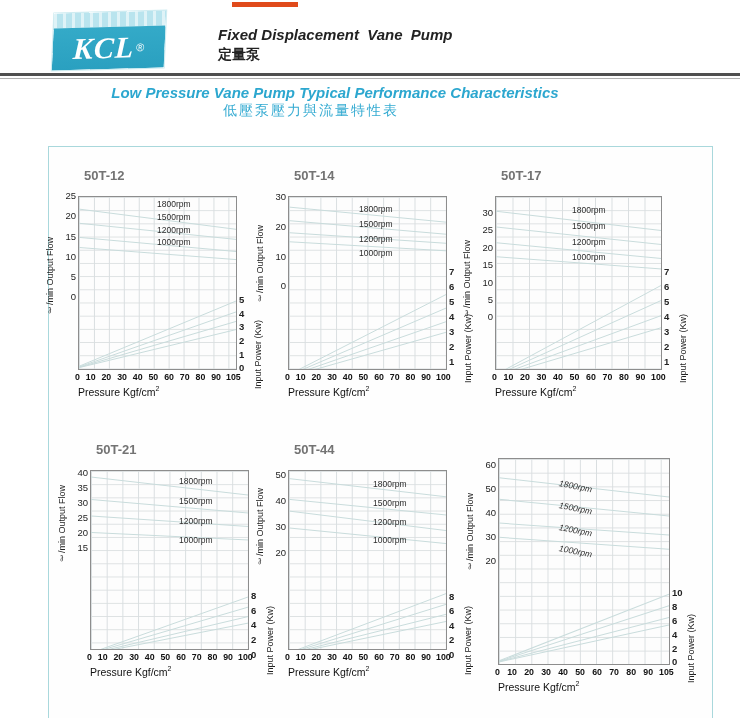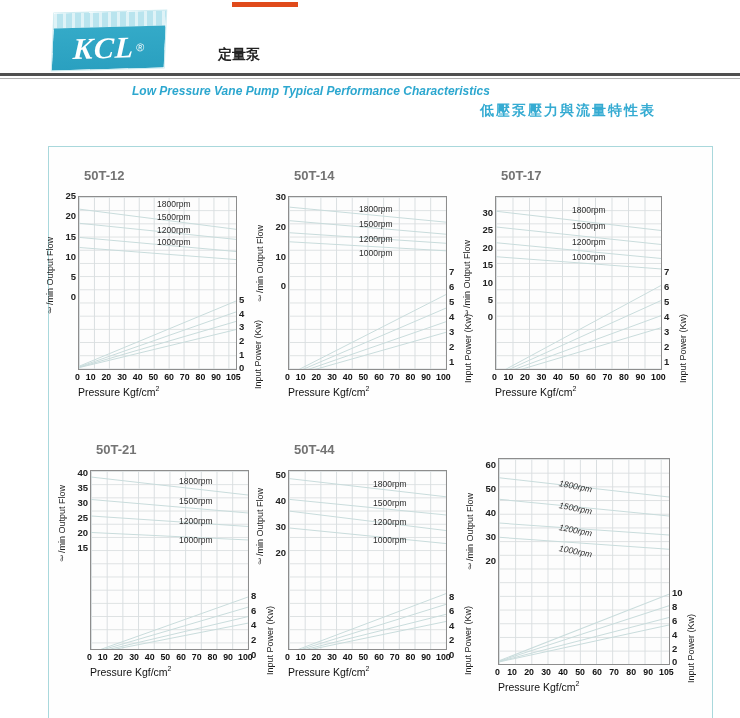--- a/index.html
+++ b/index.html
@@ -16,42 +16,42 @@
         display:flex;align-items:center;justify-content:center;}
   #logo .body .kcl{font-family:"Liberation Serif",serif;font-style:italic;font-weight:bold;
         color:#ffffff;font-size:30px;letter-spacing:1px;line-height:1;}
   #logo .body .reg{color:#ffffff;font-size:11px;margin-left:2px;vertical-align:4px;}
   #hdr-en{position:absolute;left:218px;top:26px;font-size:15px;font-style:italic;font-weight:bold;
         color:#222;white-space:pre;}
   #hdr-zh{position:absolute;left:218px;top:46px;font-size:14px;font-weight:bold;color:#222;}
   #divider{position:absolute;left:0;top:73px;width:740px;height:2px;
         border-top:3px solid #4f4f4f;border-bottom:1px solid #b0b0b0;}
   #sec-en{position:absolute;left:0;top:84px;width:622px;text-align:center;
-        font-size:12px;font-style:italic;font-weight:bold;color:#2CA7CF;}
-  #sec-zh{position:absolute;left:0;top:102px;width:622px;text-align:right;
-        font-size:14px;font-weight:bold;color:#35ABD2;letter-spacing:2px;margin-left:34px;}
+        font-size:15px;font-style:italic;font-weight:bold;color:#2CA7CF;padding-left:24px;}
+  #sec-zh{position:absolute;left:0;top:102px;width:622px;text-align:center;
+        font-size:14px;font-weight:normal;color:#35ABD2;letter-spacing:2px;}
 
   
   #frame{position:absolute;left:48px;top:146px;width:663px;height:572px;
         border:1px solid #a9d8dc;background:#fefefe;}
 
   
   .chart{position:absolute;width:calc(var(--pw) + 78px);height:calc(var(--ph) + 72px);}
   .ctitle{position:absolute;left:40px;top:6px;font-size:13px;font-weight:bold;color:#737373;}
   .plot{position:absolute;left:34px;top:34px;width:var(--pw);height:var(--ph);
         border:1px solid #8d8d8d;background:#fdfdfd;overflow:hidden;
         background-image:linear-gradient(to right,#d9dee0 1px,transparent 1px),
                          linear-gradient(to bottom,#dde1e2 1px,transparent 1px);
         background-size:var(--colw,10%) 100%,100% var(--rowh,13.2px);}
   .plot svg{position:absolute;left:0;top:0;width:100%;height:100%;}
   .legend{position:absolute;display:flex;flex-direction:column;row-gap:var(--lgap,5px);
         font-size:8.5px;color:#2b2b2b;line-height:1.15;}
   .slant .legend span{transform:rotate(11deg);transform-origin:left center;font-style:italic;}
   .lticks{position:absolute;left:10px;width:22px;display:flex;flex-direction:column;
-        justify-content:space-between;align-items:flex-end;font-size:9.5px;font-weight:bold;color:#222;
+        justify-content:space-between;align-items:flex-end;font-size:9.5px;font-weight:normal;color:#222;
         top:calc(34px + var(--lto));height:var(--lth);line-height:1;}
   .rticks{position:absolute;left:calc(34px + var(--pw) + 4px);width:16px;display:flex;flex-direction:column;
         justify-content:space-between;align-items:flex-start;font-size:9.5px;font-weight:bold;color:#222;
         top:calc(34px + var(--rto));height:var(--rth);line-height:1;}
   .vlab{position:absolute;writing-mode:vertical-rl;transform:rotate(180deg);
         font-size:9px;color:#222;display:flex;align-items:center;text-align:center;line-height:1;}
   .vl{left:2px;top:28px;height:calc(var(--lth) + 14px);}
   .vr{left:calc(34px + var(--pw) + 19px);top:calc(34px + var(--rto) - 10px);height:calc(var(--rth) + 26px);}
   .xticks{position:absolute;left:31px;top:calc(34px + var(--ph) + 4px);width:calc(var(--pw) * 0.93);
         display:flex;justify-content:space-between;font-size:8.8px;font-weight:bold;color:#111;}
@@ -68,20 +68,21 @@
   <div id="red-bar"></div>
 
   <div id="logo">
     <div class="band"></div>
     <div class="body">
       <span class="kcl">KCL</span>
         <span class="reg">®</span>
     </div>
   </div>
 
+  <div id="hdr-en">Fixed Displacement  Vane  Pump</div>
   <div id="hdr-zh">定量泵</div>
   <div id="divider"></div>
 
   <div id="sec-en">Low Pressure Vane Pump Typical Performance Characteristics</div>
   <div id="sec-zh">低壓泵壓力與流量特性表</div>
 
   <div id="frame"></div>
 
   <div class="chart" style="left:44px;top:162px;--pw:157px;--ph:172px;--lto:-5px;--lth:111px;--rto:99px;--rth:78px;--colw:9.52%;">
     <div class="ctitle">50T-12</div>

